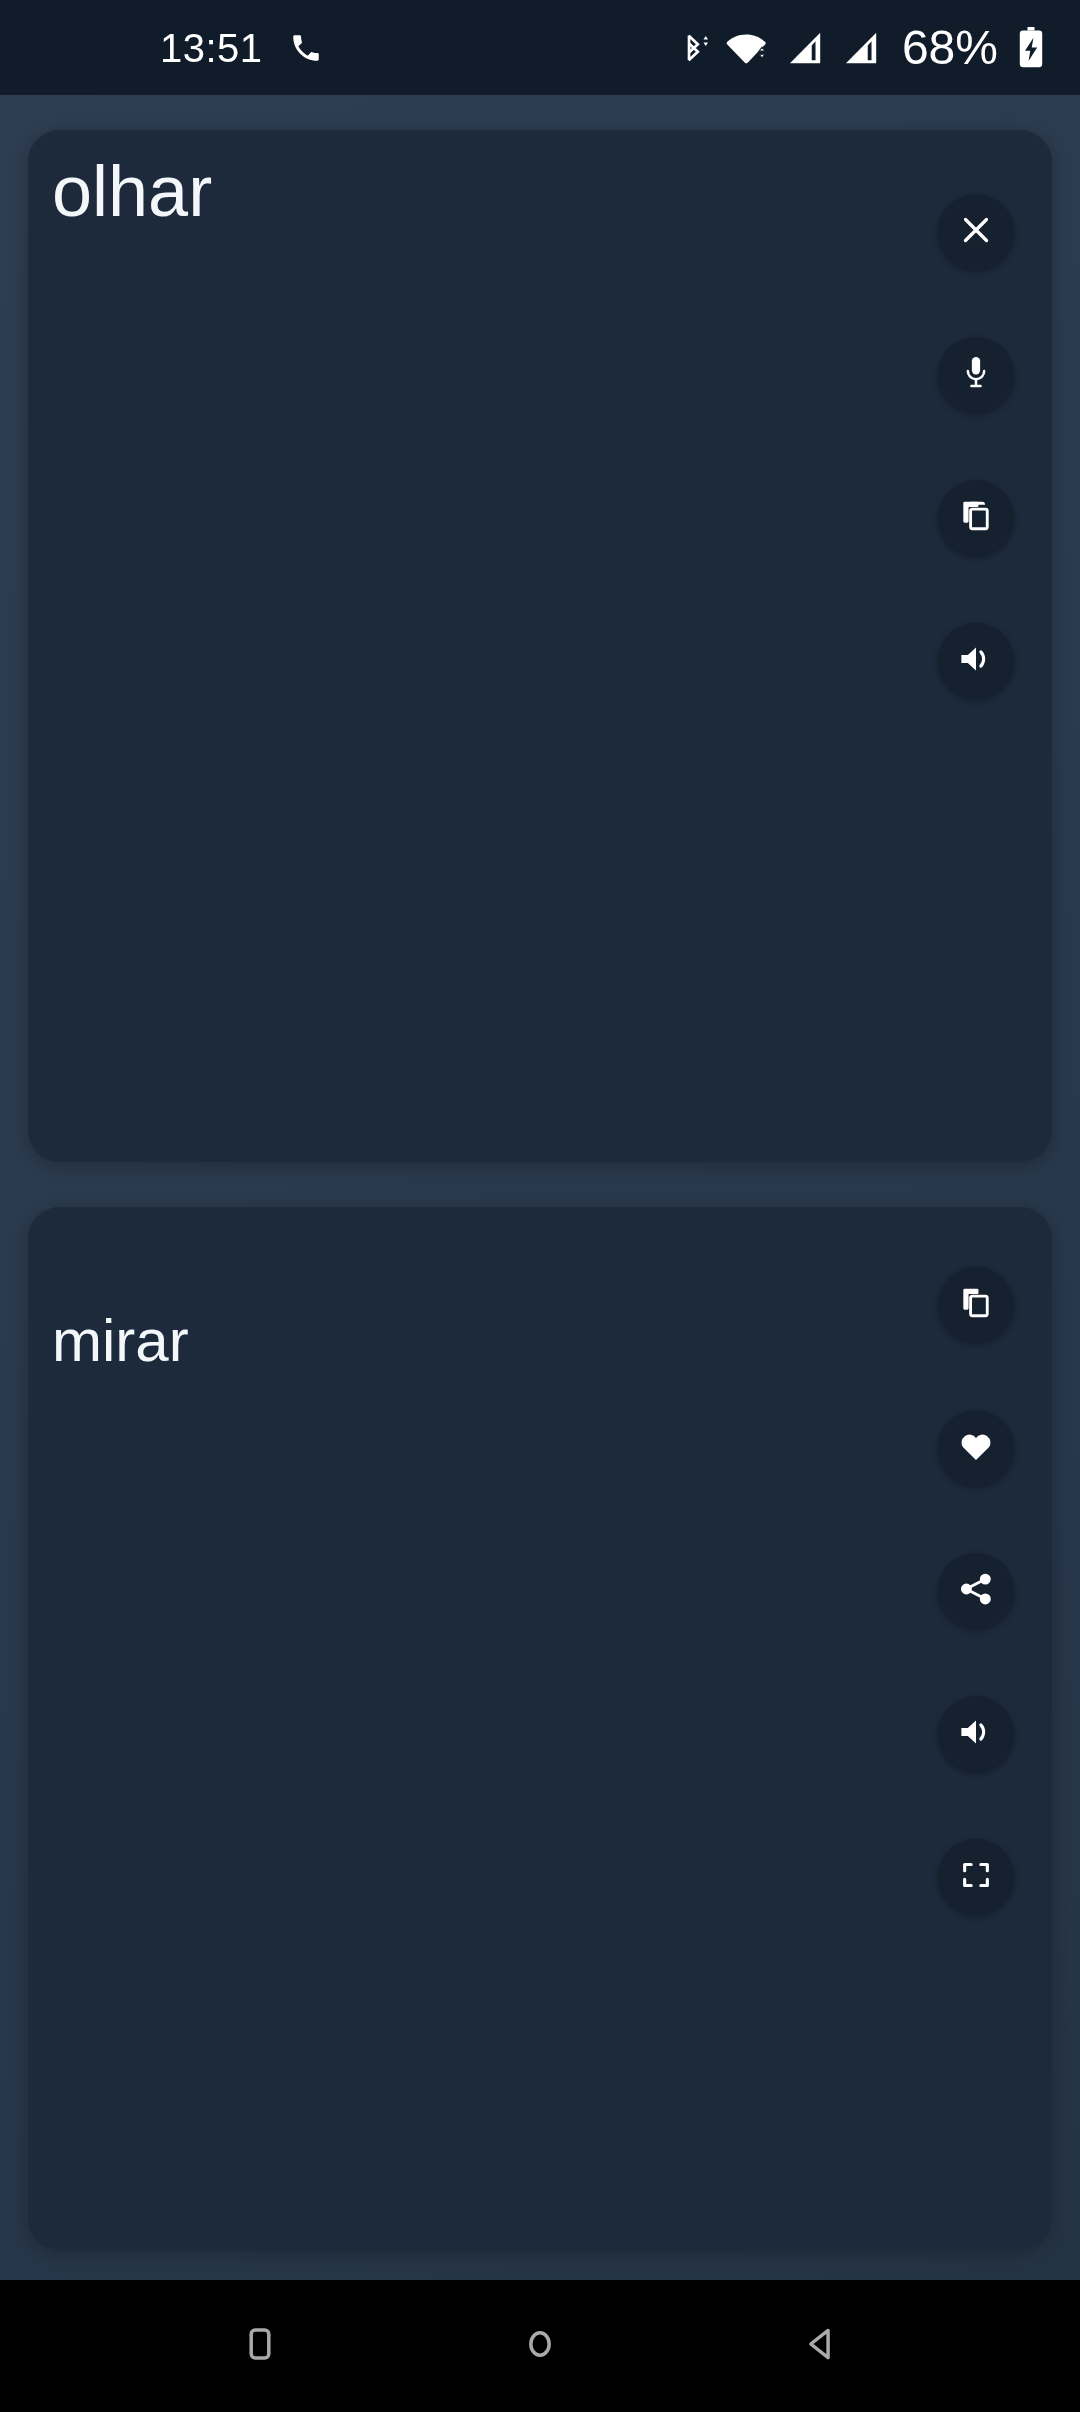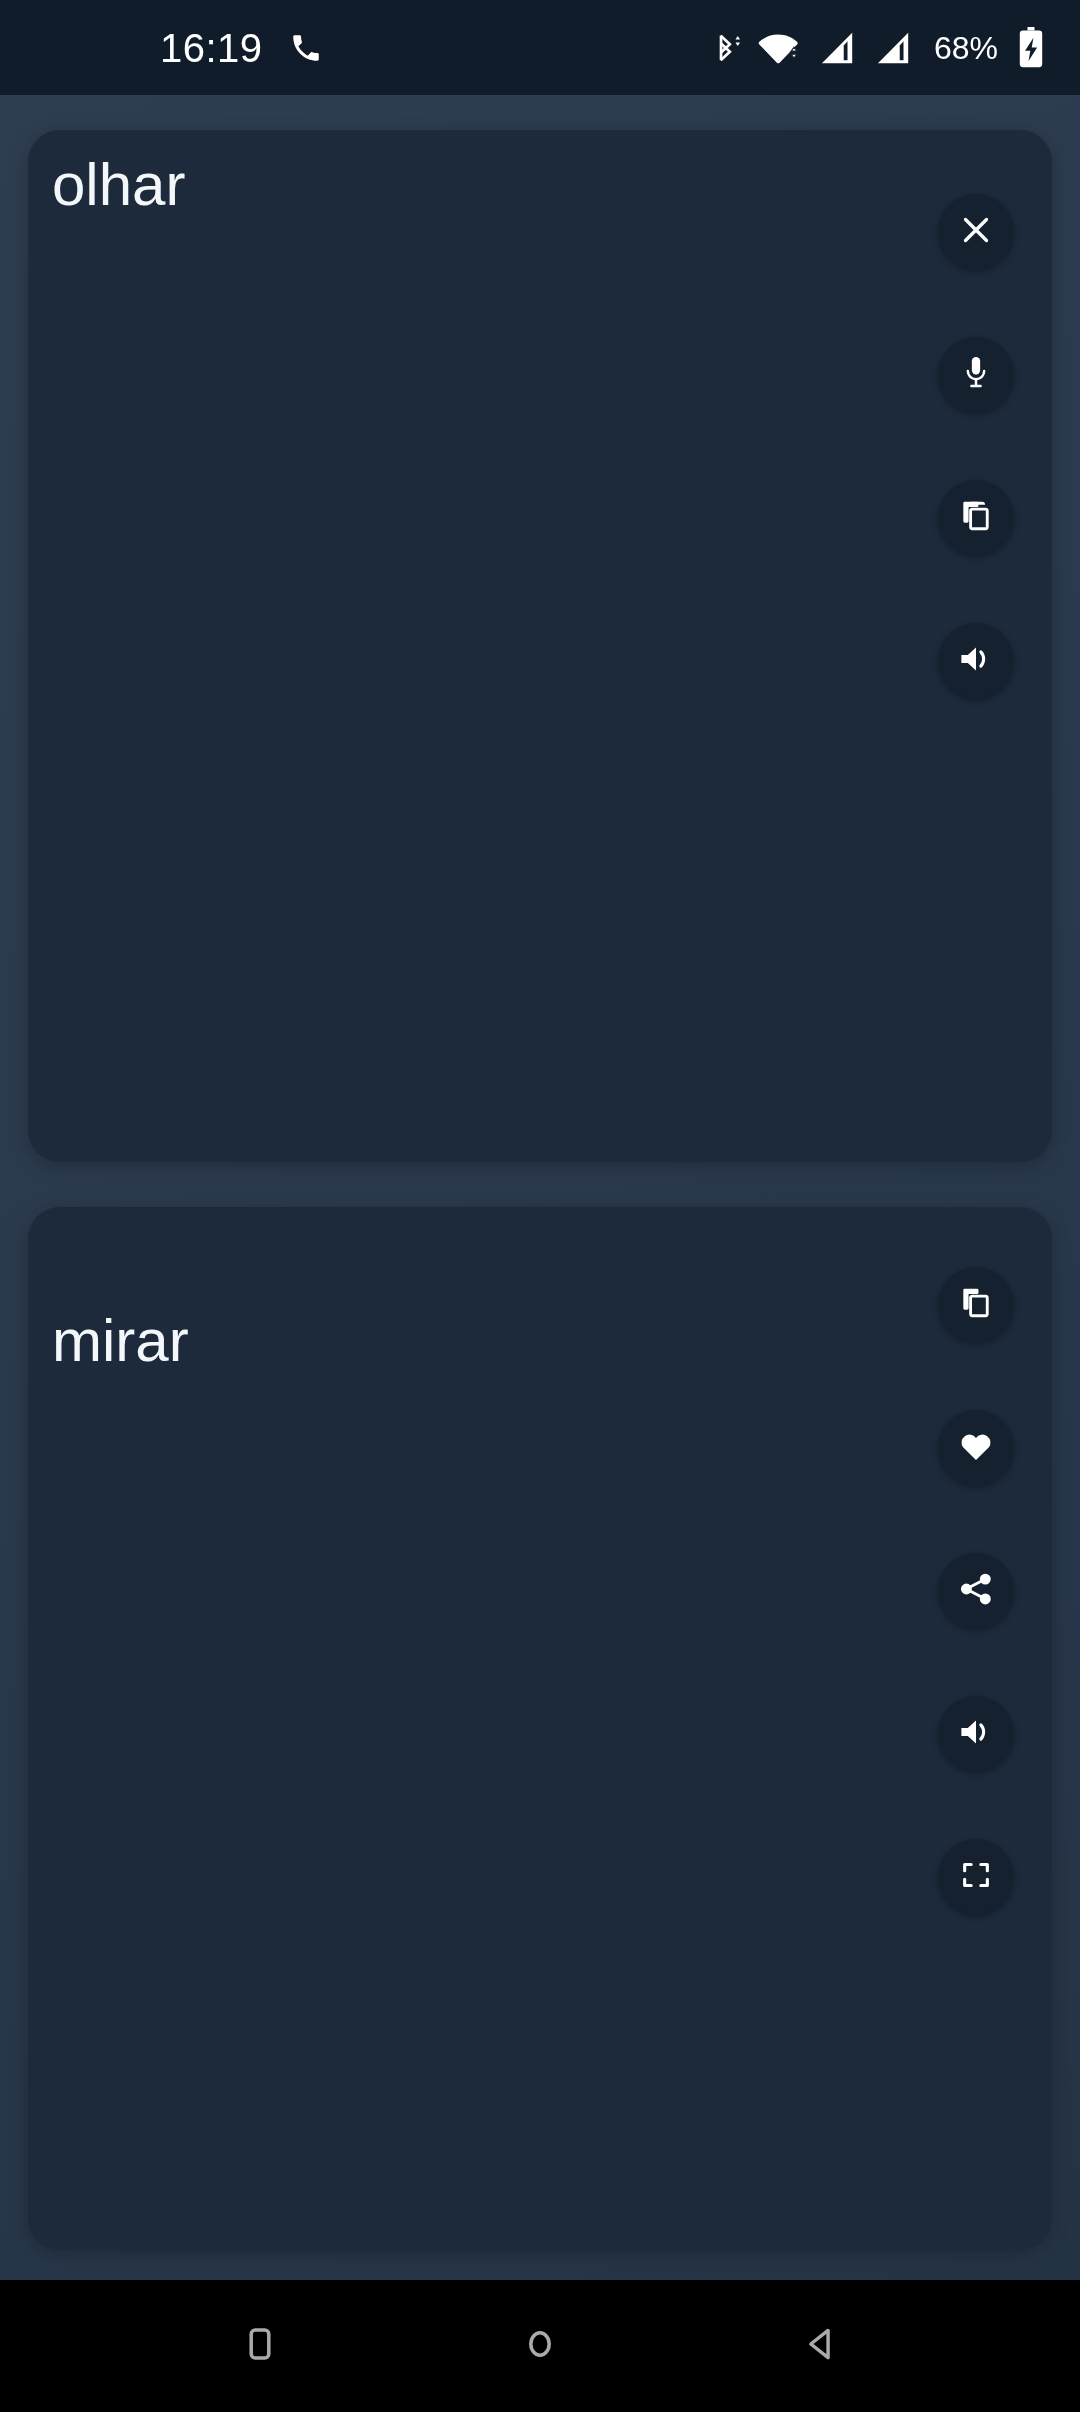--- a/index.html
+++ b/index.html
@@ -19,34 +19,34 @@
   
   #status-bar{
     position:absolute; left:0; top:0; width:1080px; height:95px;
     background:#111c2a;
     display:flex; align-items:center; justify-content:space-between;
     padding:0 34px 0 0;
   }
   .sb-left{ display:flex; align-items:center; gap:26px; padding-left:160px; }
   .sb-time{ color:#fff; font-size:40px; letter-spacing:.5px; font-weight:400; line-height:1; }
   .sb-right{ display:flex; align-items:center; gap:16px; }
-  .sb-batt-text{ color:#fff; font-size:32px; font-weight:400; line-height:1; margin:0 2px 0 6px;}
+  .sb-batt-text{ color:#fff; font-size:48px; font-weight:400; line-height:1; margin:0 2px 0 6px;}
   .sb-icon{ display:flex; align-items:center; justify-content:center; }
 
   
   #card-source{
     position:absolute; left:28px; top:130px; width:1024px; height:1032px;
     background:#1c2a3c;
     border-radius:32px;
     overflow:hidden;
     box-shadow:0 4px 18px rgba(0,0,0,.22);
   }
   #source-text{
     position:absolute; left:52px; top:155px;
-    color:#f4f7fa; font-size:60px; font-weight:400; line-height:1;
+    color:#f4f7fa; font-size:72px; font-weight:400; line-height:1;
   }
   .btn-col{ position:absolute; display:flex; flex-direction:column; align-items:center; }
   #source-actions{ right:38px; top:64px; gap:67px; }
   .circle-btn{
     width:76px; height:76px; border-radius:50%;
     background:#16212f;
     display:flex; align-items:center; justify-content:center;
     box-shadow:0 2px 6px rgba(0,0,0,.3);
   }
 
@@ -96,21 +96,21 @@
   }
   .nav-btn{ width:90px; height:90px; display:flex; align-items:center; justify-content:center; }
 </style>
 </head>
 <body>
 
 <div id="screen">
 
   <div id="status-bar">
     <div class="sb-left">
-      <span class="sb-time">16:19</span>
+      <span class="sb-time">13:51</span>
       <span class="sb-icon">
         <svg width="34" height="34" viewBox="0 0 24 24" fill="#ffffff">
           <path d="M6.6 10.8c1.4 2.8 3.8 5.1 6.6 6.6l2.2-2.2c.3-.3.7-.4 1-.2 1.1.4 2.4.6 3.6.6.6 0 1 .4 1 1V20c0 .6-.4 1-1 1-9.4 0-17-7.6-17-17 0-.6.4-1 1-1h3.5c.6 0 1 .4 1 1 0 1.3.2 2.5.6 3.6.1.3 0 .7-.2 1l-2.3 2.2z"></path>
         </svg>
       </span>
     </div>
 
     <div class="sb-right">
       <span class="sb-icon">
         <svg width="34" height="38" viewBox="0 0 24 26" fill="none" stroke="#ffffff" stroke-width="1.9">

